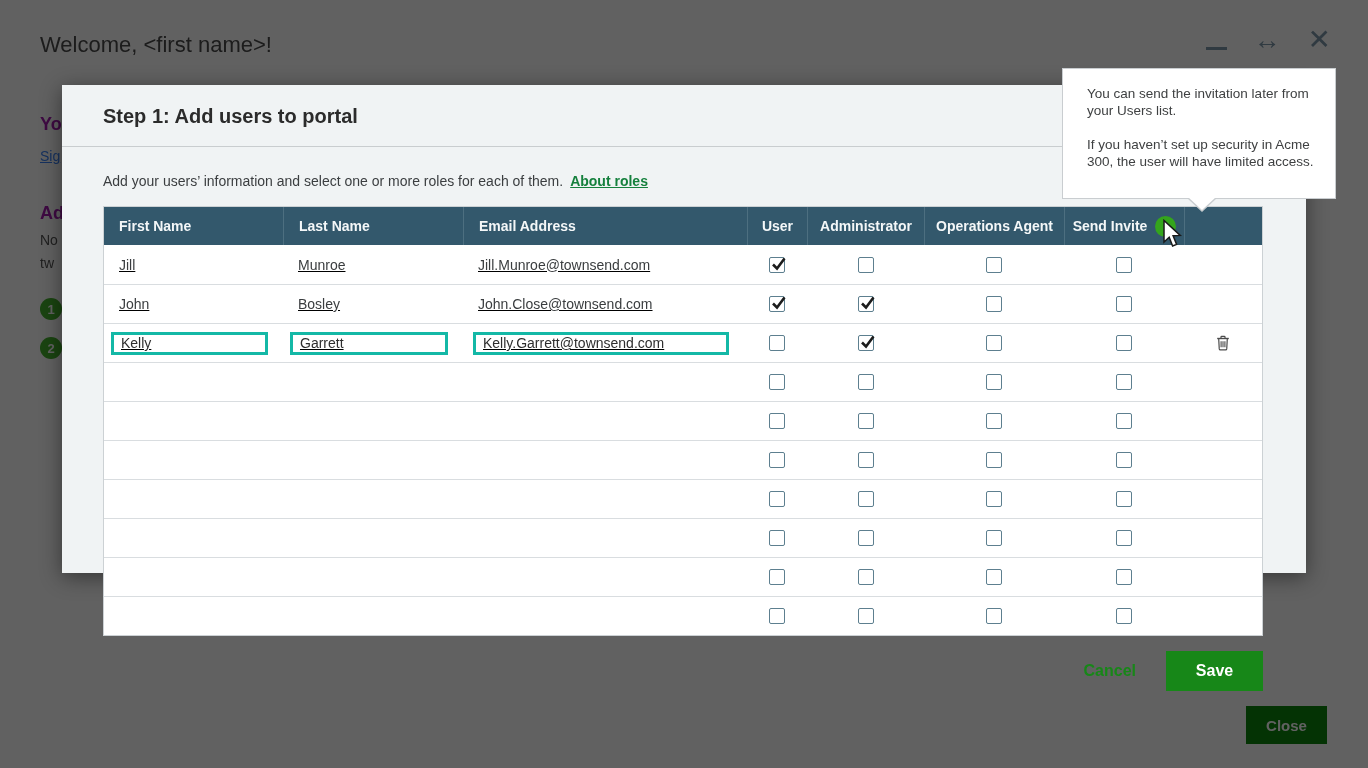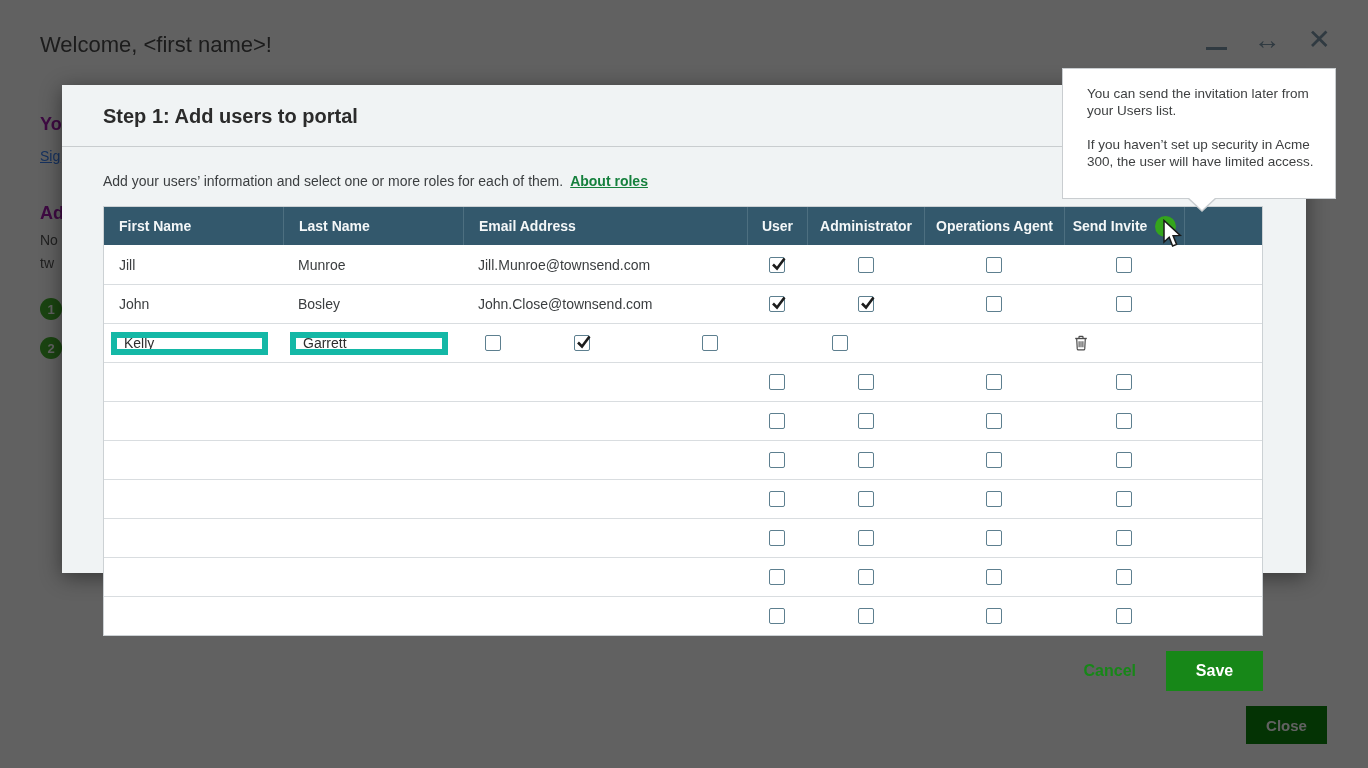--- a/index.html
+++ b/index.html
@@ -43,26 +43,26 @@
   .th.txt { padding-left:15px; }
   .th.ctr { justify-content:center; }
   .col-fn  { width:179px; }
   .col-ln  { width:180px; }
   .col-em  { width:284px; }
   .col-user{ width:60px; }
   .col-admin{ width:117px; }
   .col-ops { width:140px; }
   .col-inv { width:120px; }
   .col-act { flex:1; }
-  .trow { display:flex; height:39px; align-items:center; background:#fff; border-top:1px solid #d9dde0; }
+  .trow { display:flex; height:39px; align-items:center; background:#fff; border-top:1px solid #d9dde0;text-decoration:underline; }
   .trow:first-child { border-top:none; }
   .td { font-size:14px; color:#3a3d3f; display:flex; align-items:center; height:100%; }
   .td.txt { padding-left:15px; }
   .td.ctr { justify-content:center; }
-  .cell-input { width:calc(100% - 22px); margin-left:7px; height:23px; border:6px solid #14b8a6;
+  .cell-input { width:calc(100% - 22px); margin-left:7px; height:23px; border:3px solid #14b8a6;
                 background:#fff; font-family:inherit; font-size:14px; color:#2e2e2e; padding:0 7px; }
   .col-em .cell-input { width:calc(100% - 28px); margin-left:10px; }
 
   .cb { width:16px; height:16px; border:1px solid #5d7f8f; border-radius:2px; background:#fff;
         display:inline-flex; align-items:center; justify-content:center; position:relative; cursor:pointer; }
   .cb svg { overflow:visible; position:absolute; left:1px; top:-1px; }
 
   .info-badge { width:21px; height:21px; border-radius:50%; background:#34a51c; color:#fff;
                 font-size:13px; font-weight:bold; display:inline-flex; align-items:center;
                 justify-content:center; margin-left:8px; cursor:pointer; }
@@ -185,20 +185,23 @@
           </div>
           <div class="td ctr col-act"></div>
         </div>
         <div class="trow">
           <div class="td col-fn">
             <input class="cell-input" value="Kelly" style="">
           </div>
           <div class="td col-ln">
             <input class="cell-input" value="Garrett" style="">
           </div>
+          <div class="td col-em">
+            <input class="cell-input" value="Kelly.Garrett@townsend.com" style="">
+          </div>
           <div class="td ctr col-user">
             <span class="cb"></span>
           </div>
           <div class="td ctr col-admin">
             <span class="cb checked">
               <svg width="15" height="15" viewBox="0 0 15 15">
                 <path d="M2 7.5 L6 11.5 L13.5 1.5" stroke="#1c1c1c" stroke-width="2.6" fill="none"></path>
               </svg>
             </span>
           </div>

